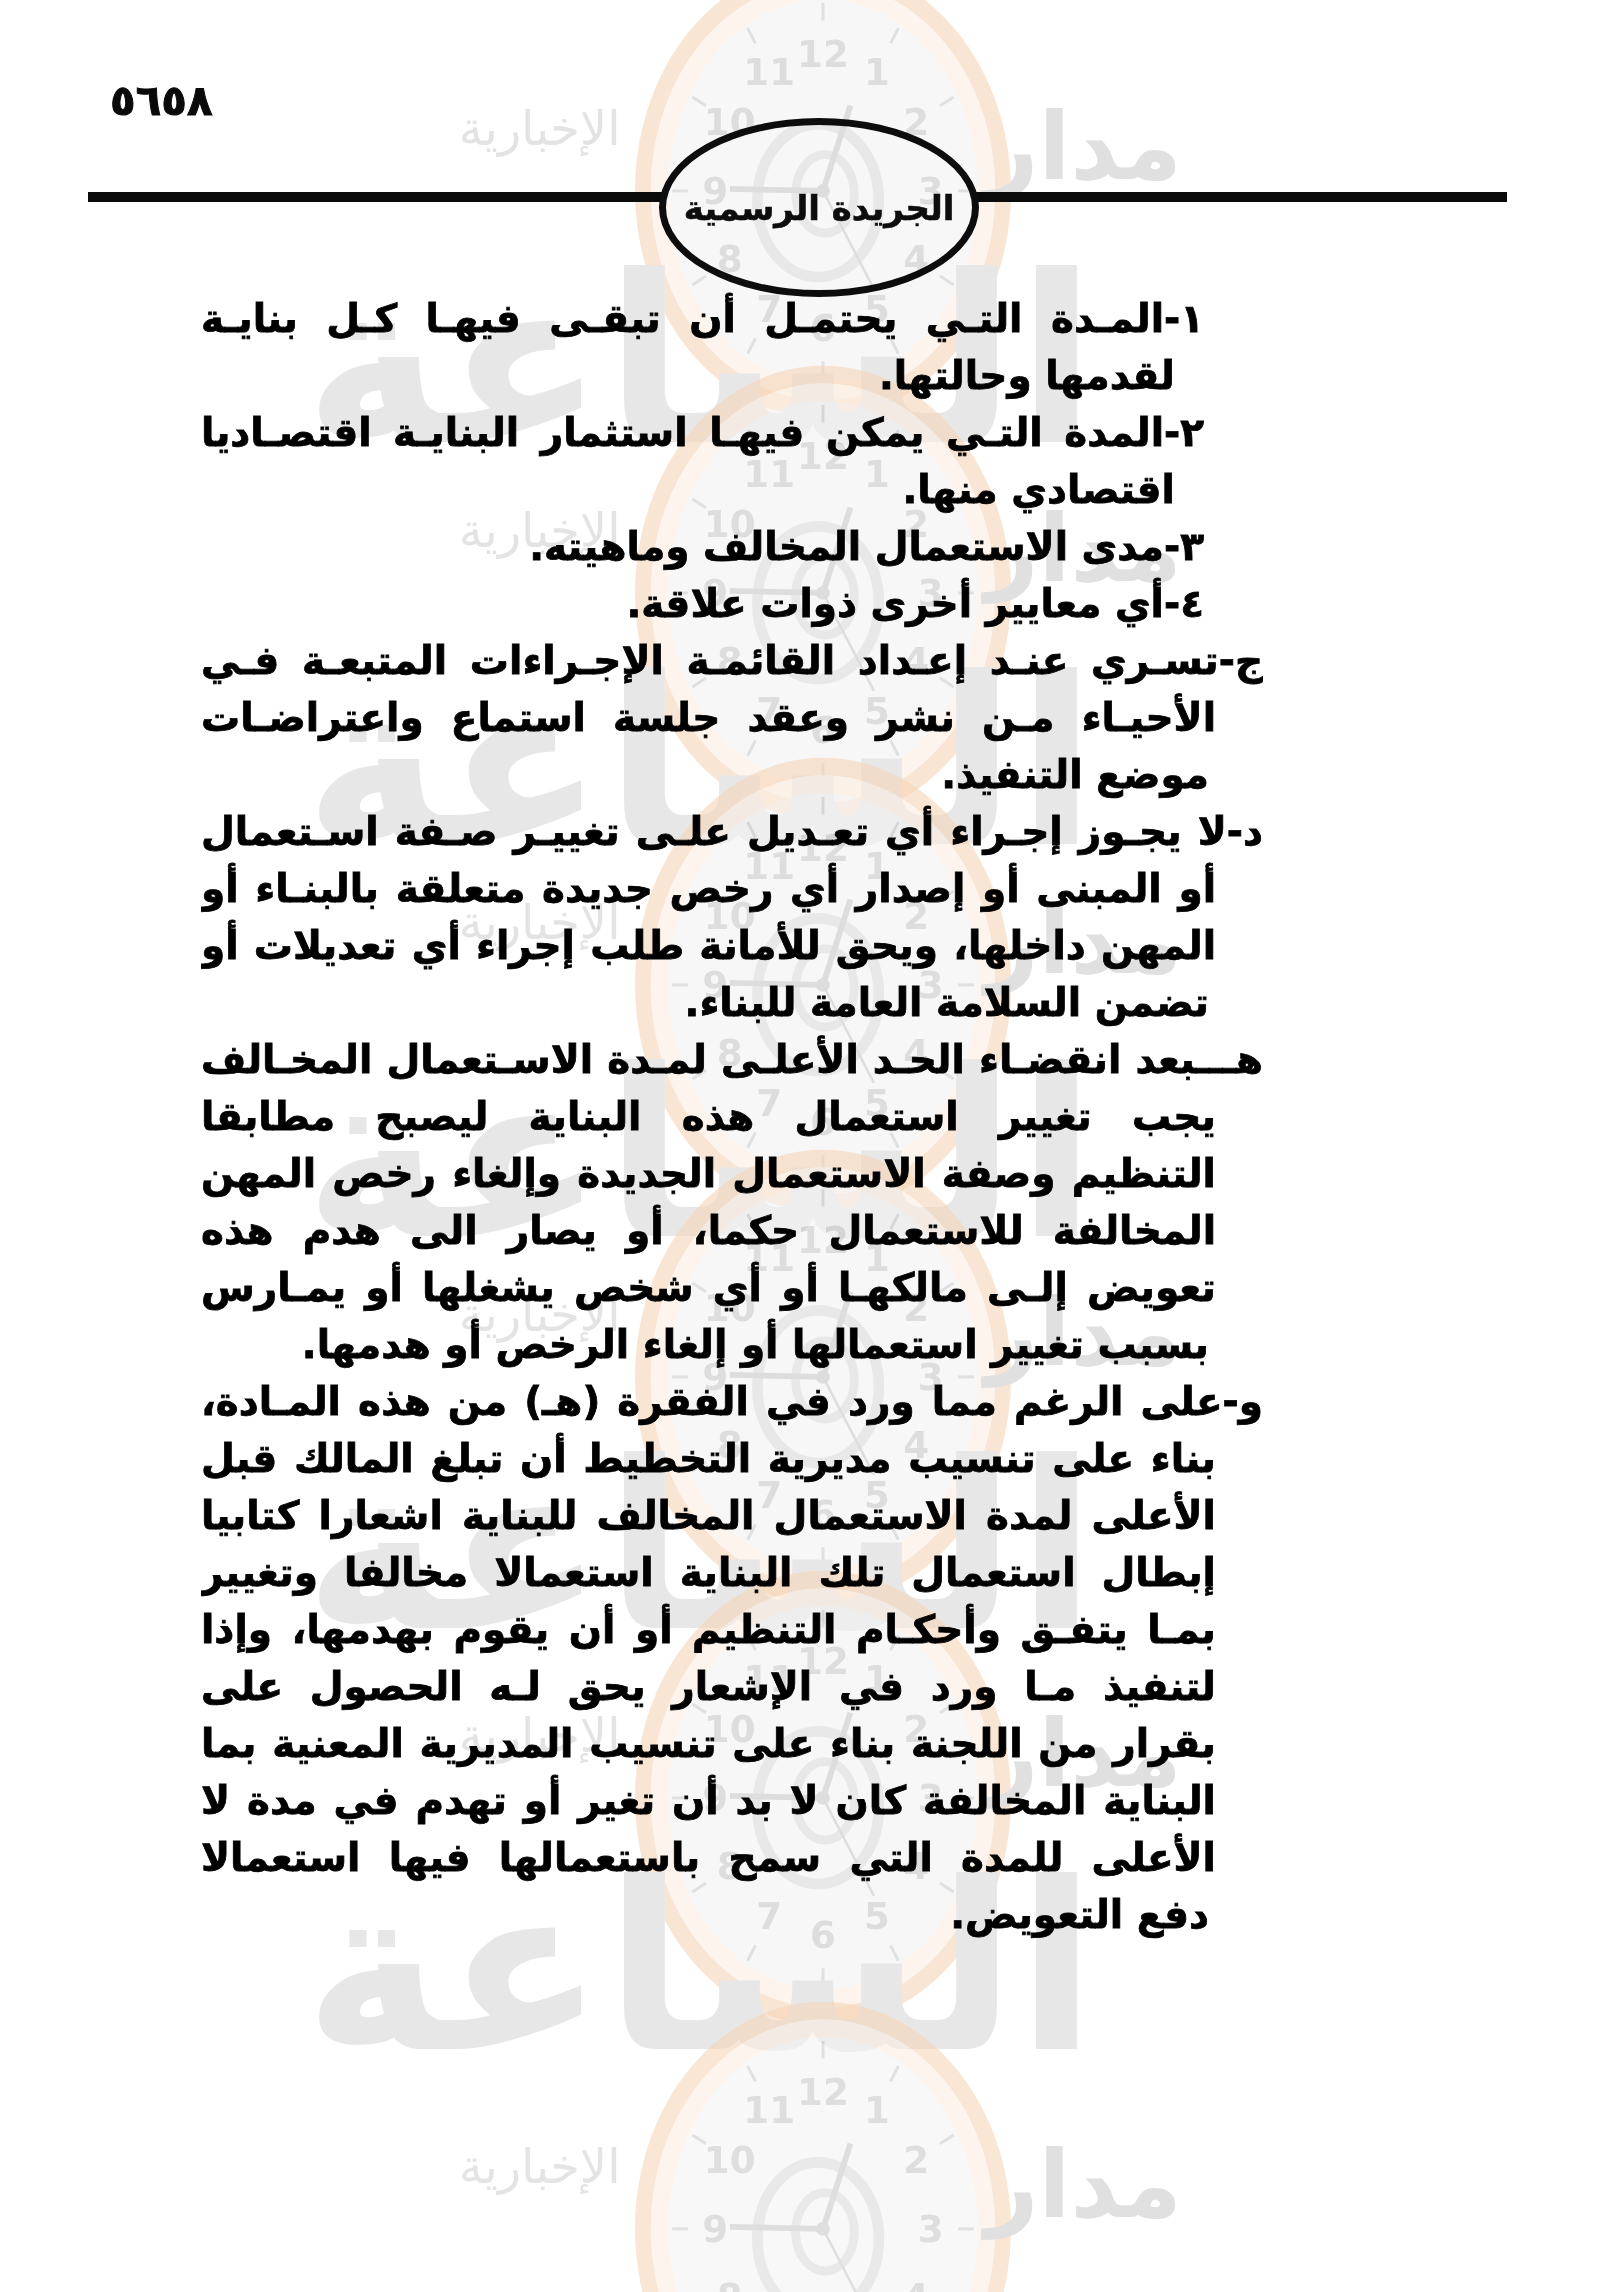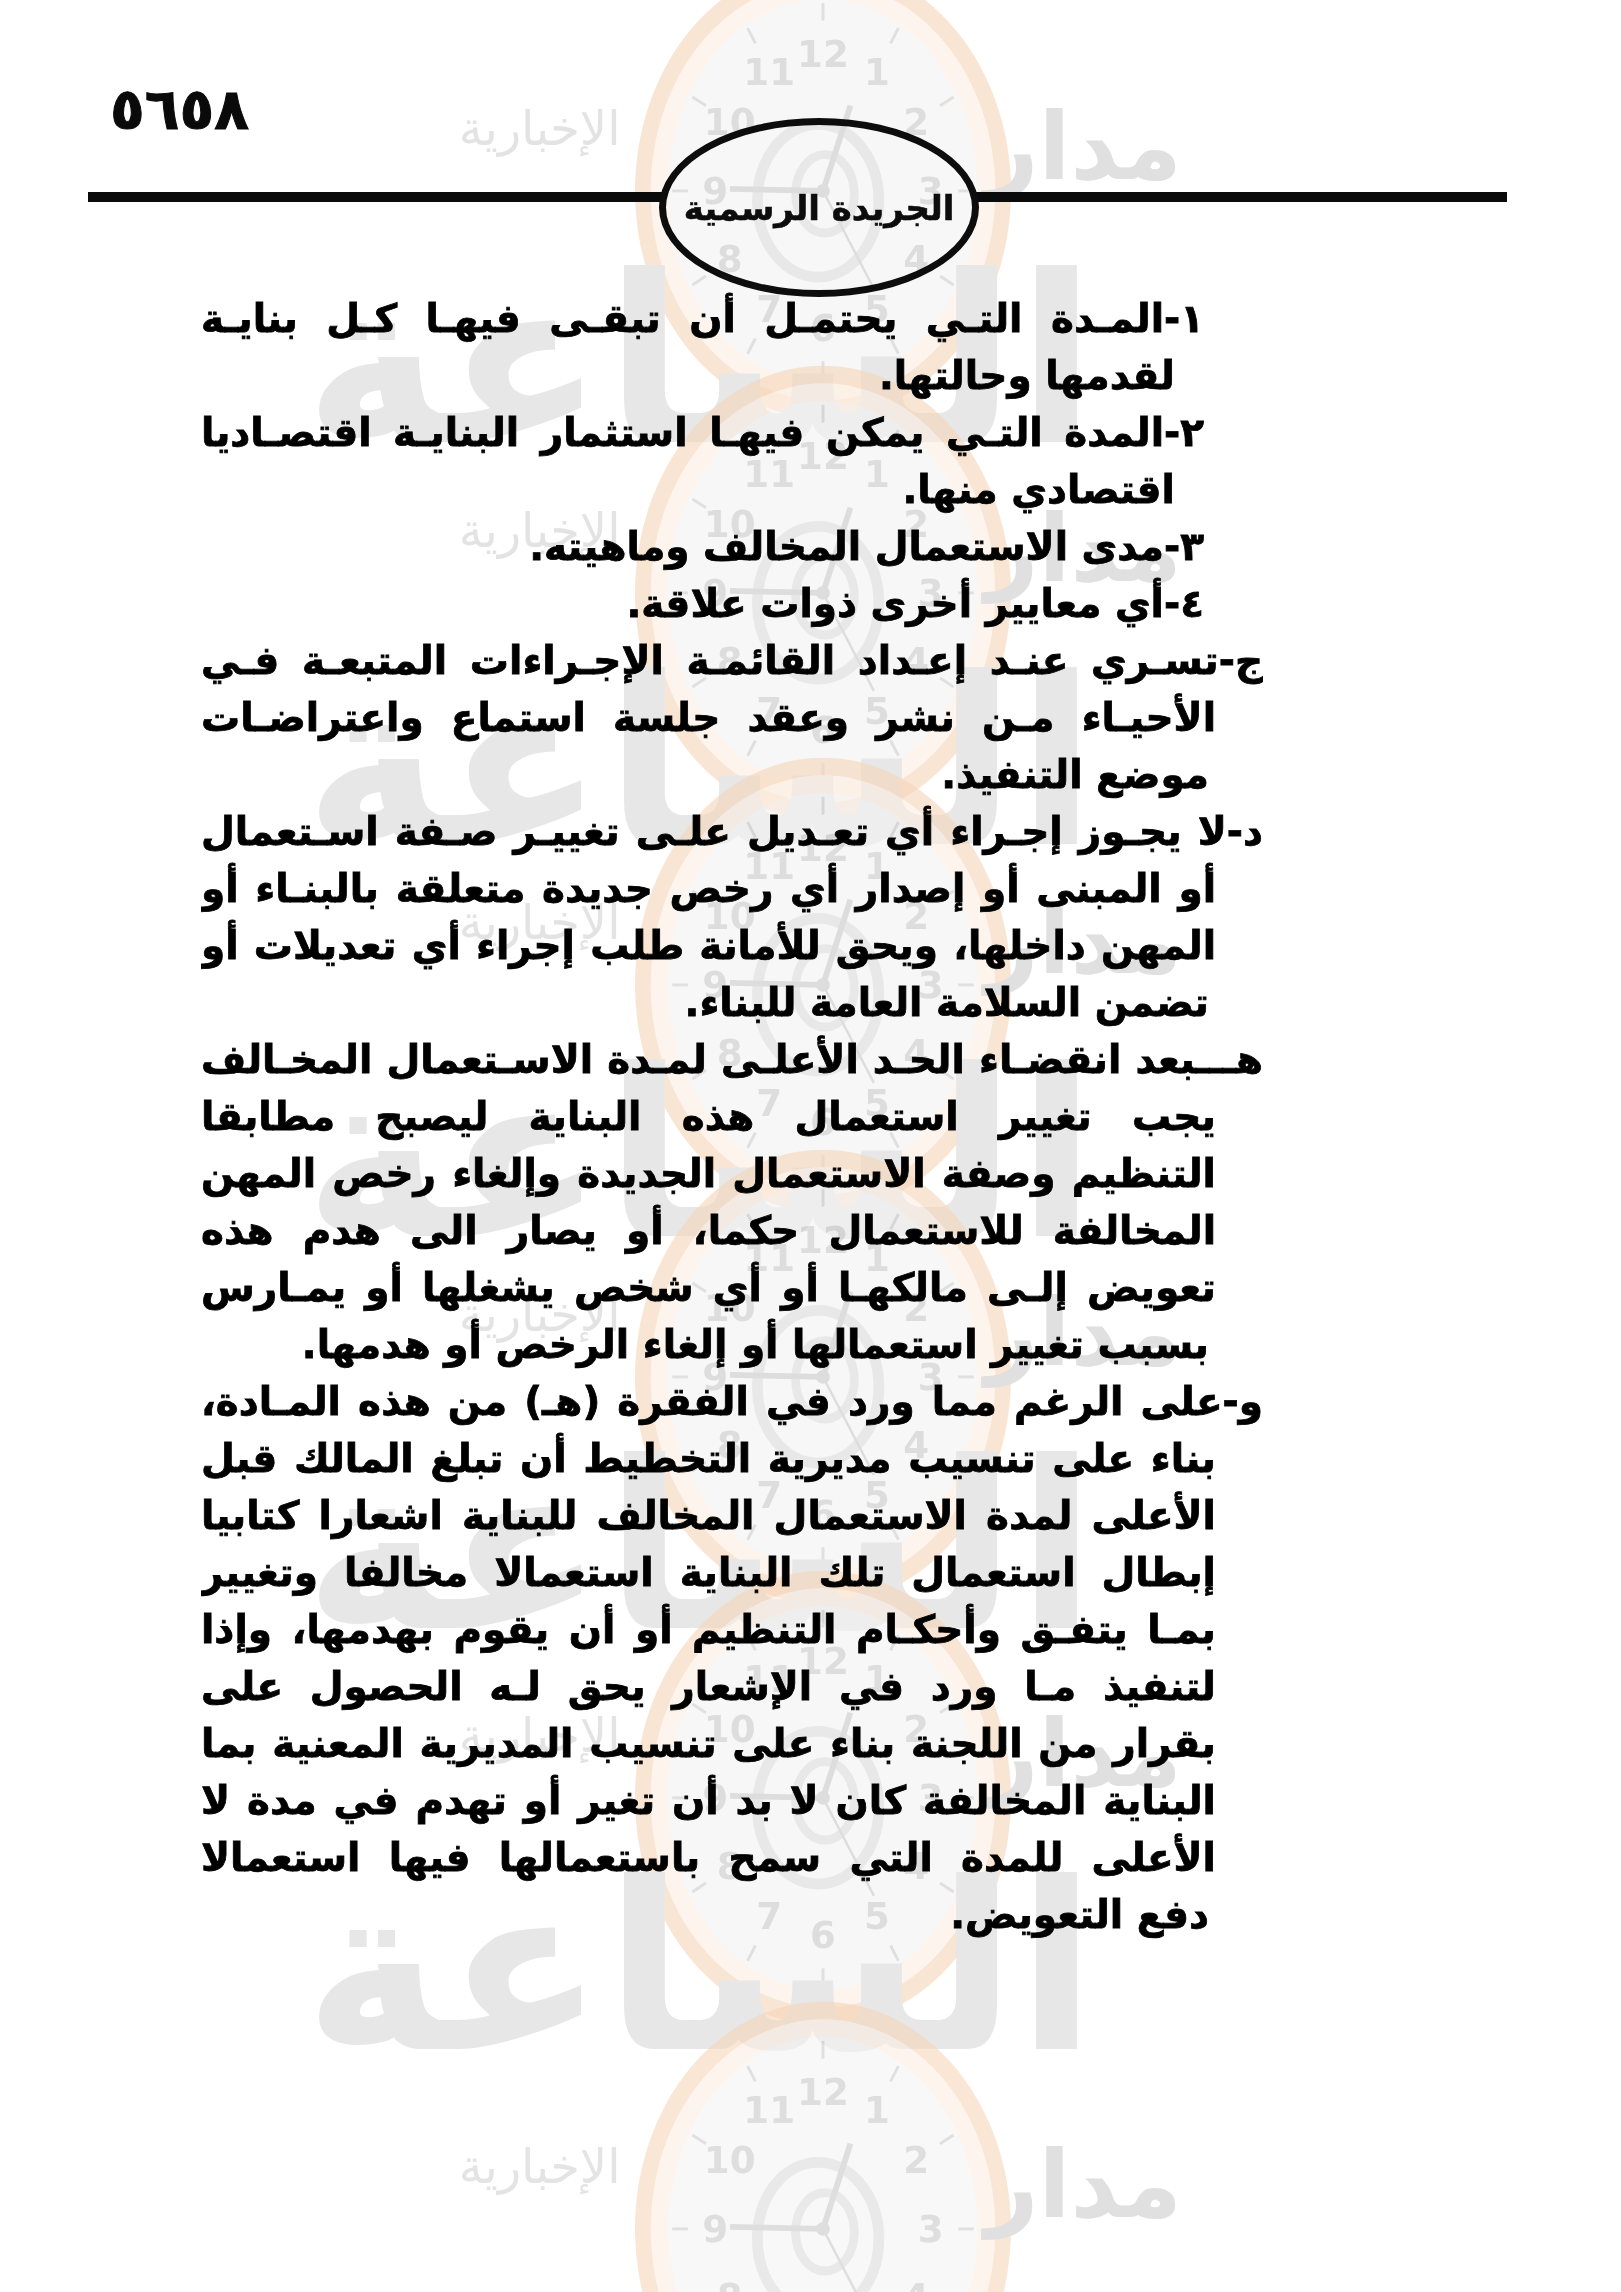--- a/index.html
+++ b/index.html
@@ -9,21 +9,21 @@
   }
   
   .wm-layer{position:absolute;inset:0;z-index:0}
   .wm-tile{position:absolute;width:745px;height:745px;opacity:.6;pointer-events:none}
   .wm-tile > *{position:absolute}
   .wm-clock{left:176px;top:137px}
   .wm-madar{left:534px;top:279px;font-size:93px;font-weight:bold;color:#cccccc;white-space:nowrap}
   .wm-ikhbaria{left:7.8px;top:286px;font-size:48px;font-weight:normal;color:#d2d2d2;white-space:nowrap}
   .wm-saaa{left:-147px;top:412px;font-size:233px;font-weight:bold;color:#d8d8d8;white-space:nowrap;letter-spacing:5.9px}
   
-  .page-num{position:absolute;left:110px;top:76px;font-size:57px;font-weight:bold;color:#0a0a0a;z-index:2;
+  .page-num{position:absolute;left:110px;top:76px;font-size:42px;font-weight:bold;color:#0a0a0a;z-index:2;
     -webkit-text-stroke:1px #0a0a0a}
   .rule{position:absolute;top:192px;height:9.8px;background:#0a0a0a;z-index:1}
   .rule-left{left:88px;width:576px}
   .rule-right{left:972px;width:535px}
   .title-ellipse{
     position:absolute;left:659px;top:118px;width:306px;height:165px;
     border:7.8px solid #0d0d0d;border-radius:50%;z-index:2;
     display:flex;align-items:center;justify-content:center;background:transparent;
   }
   .title-ellipse span{font-size:34px;font-weight:bold;color:#0d0d0d;-webkit-text-stroke:0.6px #0d0d0d;white-space:nowrap}

